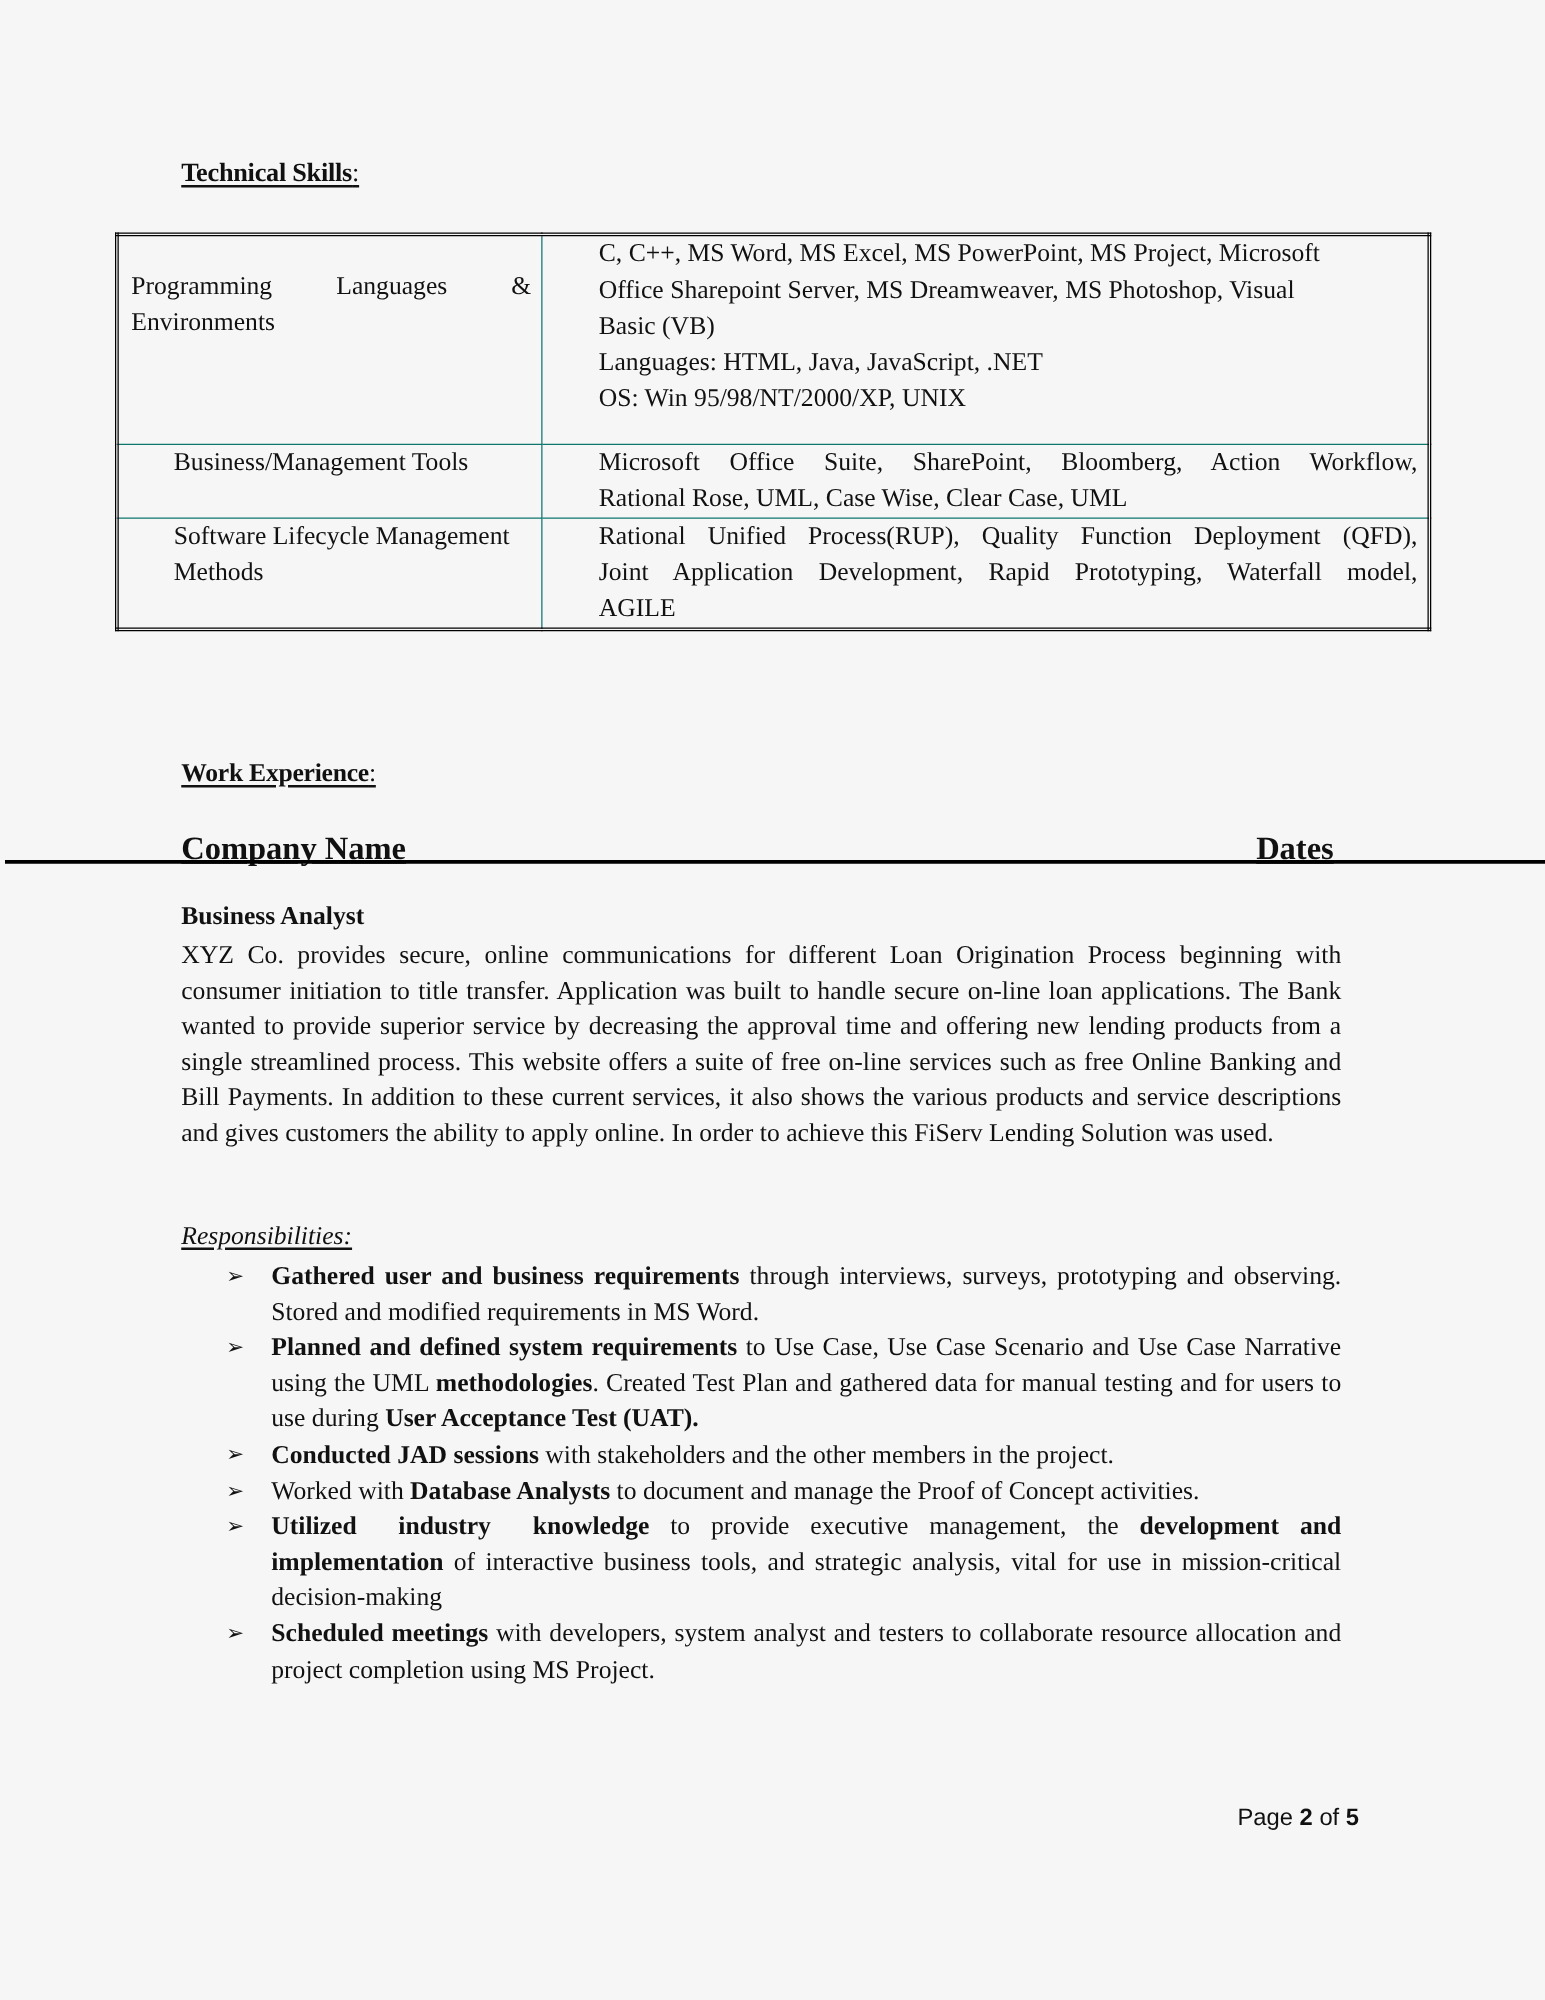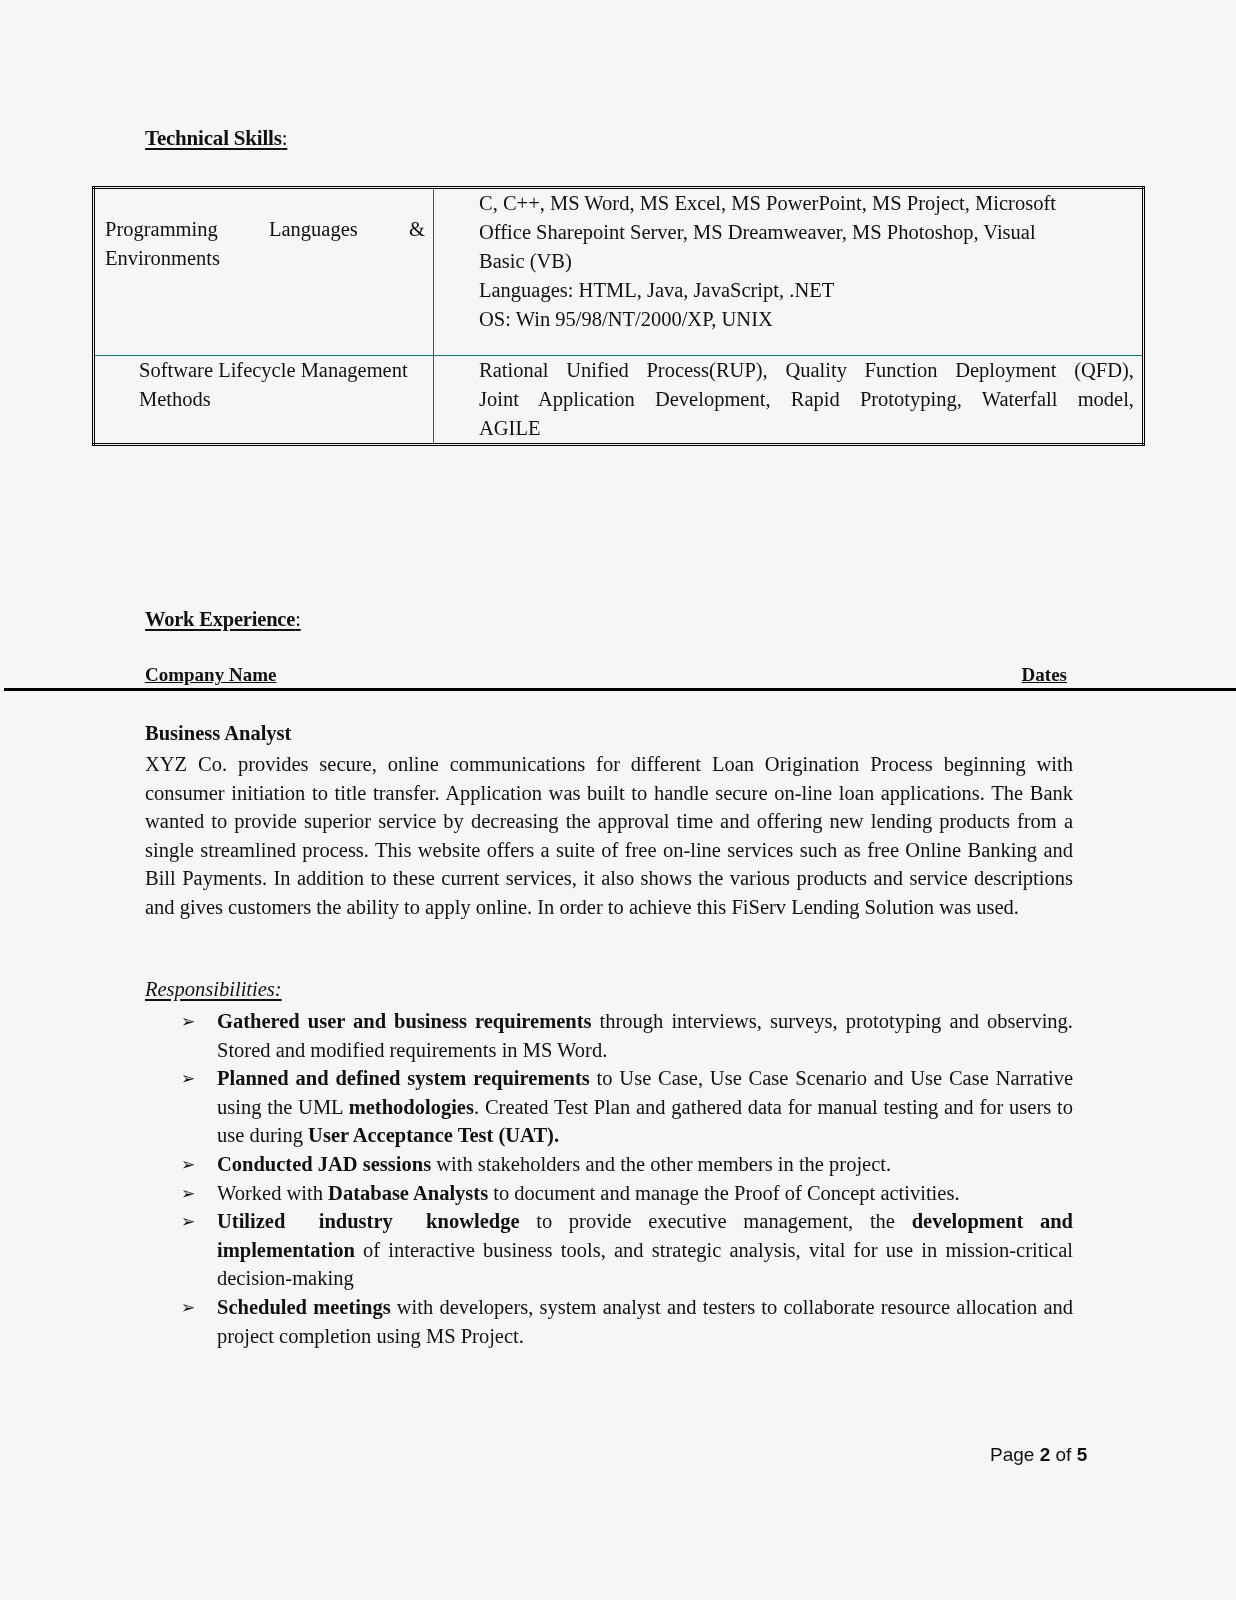--- a/index.html
+++ b/index.html
@@ -48,21 +48,21 @@
     .row-3 td { height: 30px; }
     .row-4 td { height: 33px; }
     .row-5 td { height: 86px; }
 
     .first-cat-line { display: flex; justify-content: space-between; }
 
     
     .company-row {
       position: absolute; left: 145px; top: 664px; width: 928px;
       display: flex; justify-content: space-between;
-      font-size: 19px; font-weight: bold; text-decoration: underline;
+      font-size: 26px; font-weight: bold; text-decoration: underline;
     }
     .divider {
       position: absolute; left: 4px; top: 688px; width: 1232px;
       height: 3px; background: #000;
     }
     .job-title {
       position: absolute; left: 145px; top: 722px;
       font-size: 20.5px; font-weight: bold;
     }
     .job-desc {
@@ -123,20 +123,27 @@
         <div>Environments</div>
       </td>
       <td class="val-cell">
         <span class="val-line">C, C++, MS Word, MS Excel, MS PowerPoint, MS Project, Microsoft</span>
         <span class="val-line">Office Sharepoint Server, MS Dreamweaver, MS Photoshop, Visual</span>
         <span class="val-line last">Basic (VB)</span>
         <span class="val-line last">Languages: HTML, Java, JavaScript, .NET</span>
         <span class="val-line last">OS: Win 95/98/NT/2000/XP, UNIX</span>
       </td>
     </tr>
+    <tr class="row-2">
+      <td class="cat-cell">Business/Management Tools</td>
+      <td class="val-cell">
+        <span class="val-line" style="text-align-last: justify;">Microsoft Office Suite, SharePoint, Bloomberg, Action Workflow,</span>
+        <span class="val-line last">Rational Rose, UML, Case Wise, Clear Case,  UML</span>
+      </td>
+    </tr>
     <tr class="row-5">
       <td class="cat-cell">
         <div>Software Lifecycle Management</div>
         <div>Methods</div>
       </td>
       <td class="val-cell">
         <span class="val-line" style="text-align-last: justify;">Rational Unified Process(RUP), Quality Function Deployment (QFD),</span>
         <span class="val-line" style="text-align-last: justify;">Joint Application Development, Rapid Prototyping, Waterfall model,</span>
         <span class="val-line last">AGILE</span>
       </td>

